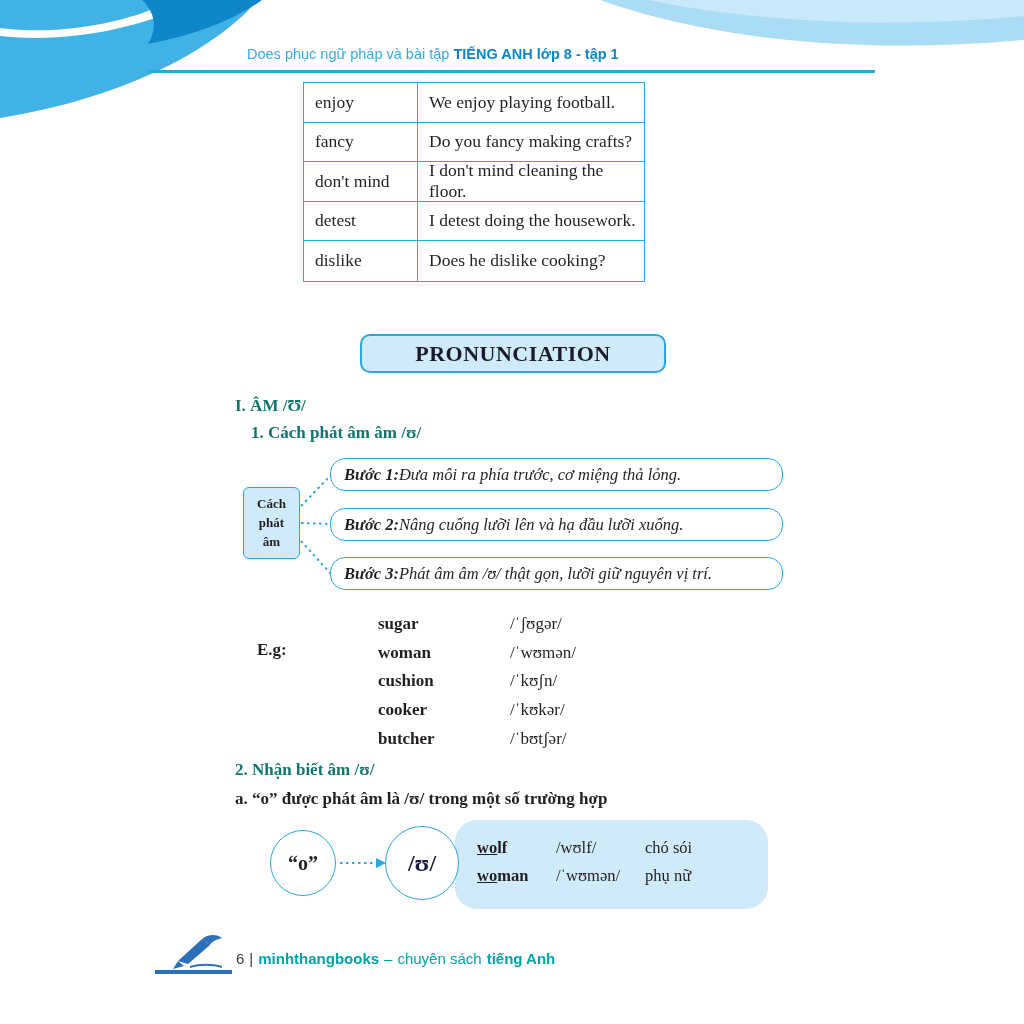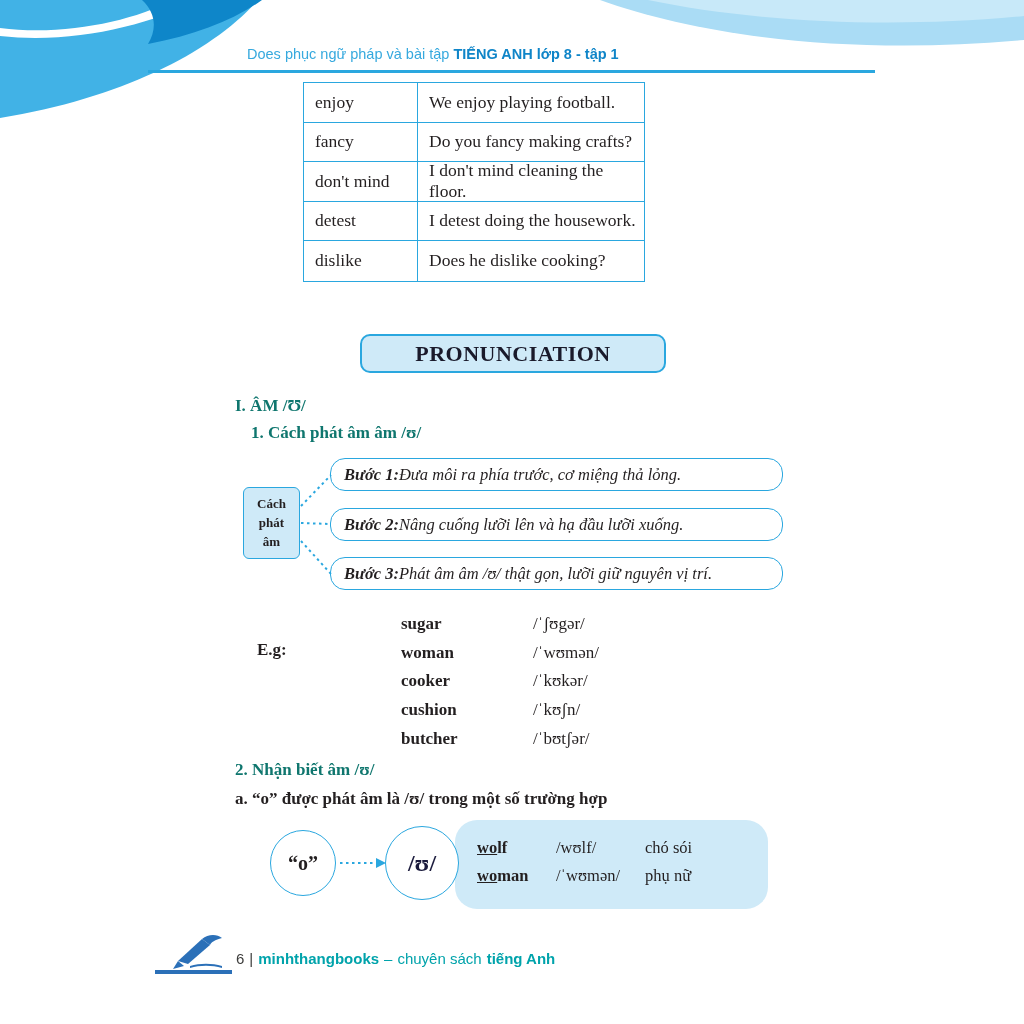--- a/index.html
+++ b/index.html
@@ -43,21 +43,21 @@
     border:1.6px solid #2aa7df; border-radius:6px; text-align:center; padding-top:6px;
     font-weight:bold; font-size:13px; line-height:19px; }
   .step { left:330px; width:453px; height:33px; background:#ffffff; border:1.6px solid #2aa7df;
     border-radius:15px; display:flex; align-items:center; padding-left:13px; font-size:16.5px; white-space:nowrap;font-style:italic; }
   .step b { font-weight:bold; }
   .step-1 { top:458px; } .step-2 { top:508px; } .step-3 { top:557px; }
 
   
   .eg-label { left:257px; top:612px; font-weight:bold; font-size:17px;margin-top:28px; }
   .eg-list { left:378px; top:610px; }
-  .eg-row { display:flex; height:28.6px; align-items:center;margin-left:23px; }
+  .eg-row { display:flex; height:28.6px; align-items:center; }
   .eg-word { width:132px; font-weight:bold; font-size:17px; }
   .eg-ipa { font-size:17px; }
 
   
   .map-rect { left:455px; top:820px; width:313px; height:89px; background:#cfeaf8; border-radius:22px; }
   .circle { background:#ffffff; border:1.7px solid #2aa7df; border-radius:50%;
     display:flex; align-items:center; justify-content:center; font-weight:bold; }
   .circle-o { left:270px; top:830px; width:66px; height:66px; font-size:20px; }
   .circle-u { left:385px; top:826px; width:74px; height:74px; font-size:24px; color:#1a1a3c; }
   .map-rows { left:477px; top:834px; }
@@ -154,26 +154,26 @@
   <div class="abs eg-list">
     <div class="eg-row">
       <span class="eg-word">sugar</span>
       <span class="eg-ipa">/ˈʃʊgər/</span>
     </div>
     <div class="eg-row">
       <span class="eg-word">woman</span>
       <span class="eg-ipa">/ˈwʊmən/</span>
     </div>
     <div class="eg-row">
+      <span class="eg-word">cushion</span>
+      <span class="eg-ipa">/ˈkʊʃn/</span>
+    </div>
+    <div class="eg-row">
       <span class="eg-word">cooker</span>
       <span class="eg-ipa">/ˈkʊkər/</span>
-    </div>
-    <div class="eg-row">
-      <span class="eg-word">cushion</span>
-      <span class="eg-ipa">/ˈkʊʃn/</span>
     </div>
     <div class="eg-row">
       <span class="eg-word">butcher</span>
       <span class="eg-ipa">/ˈbʊtʃər/</span>
     </div>
   </div>
 
   <div class="abs h-blue s2">2. Nhận biết âm /ʊ/</div>
   <div class="abs h-black rule-a">a. “o” được phát âm là /ʊ/ trong một số trường hợp</div>
 

